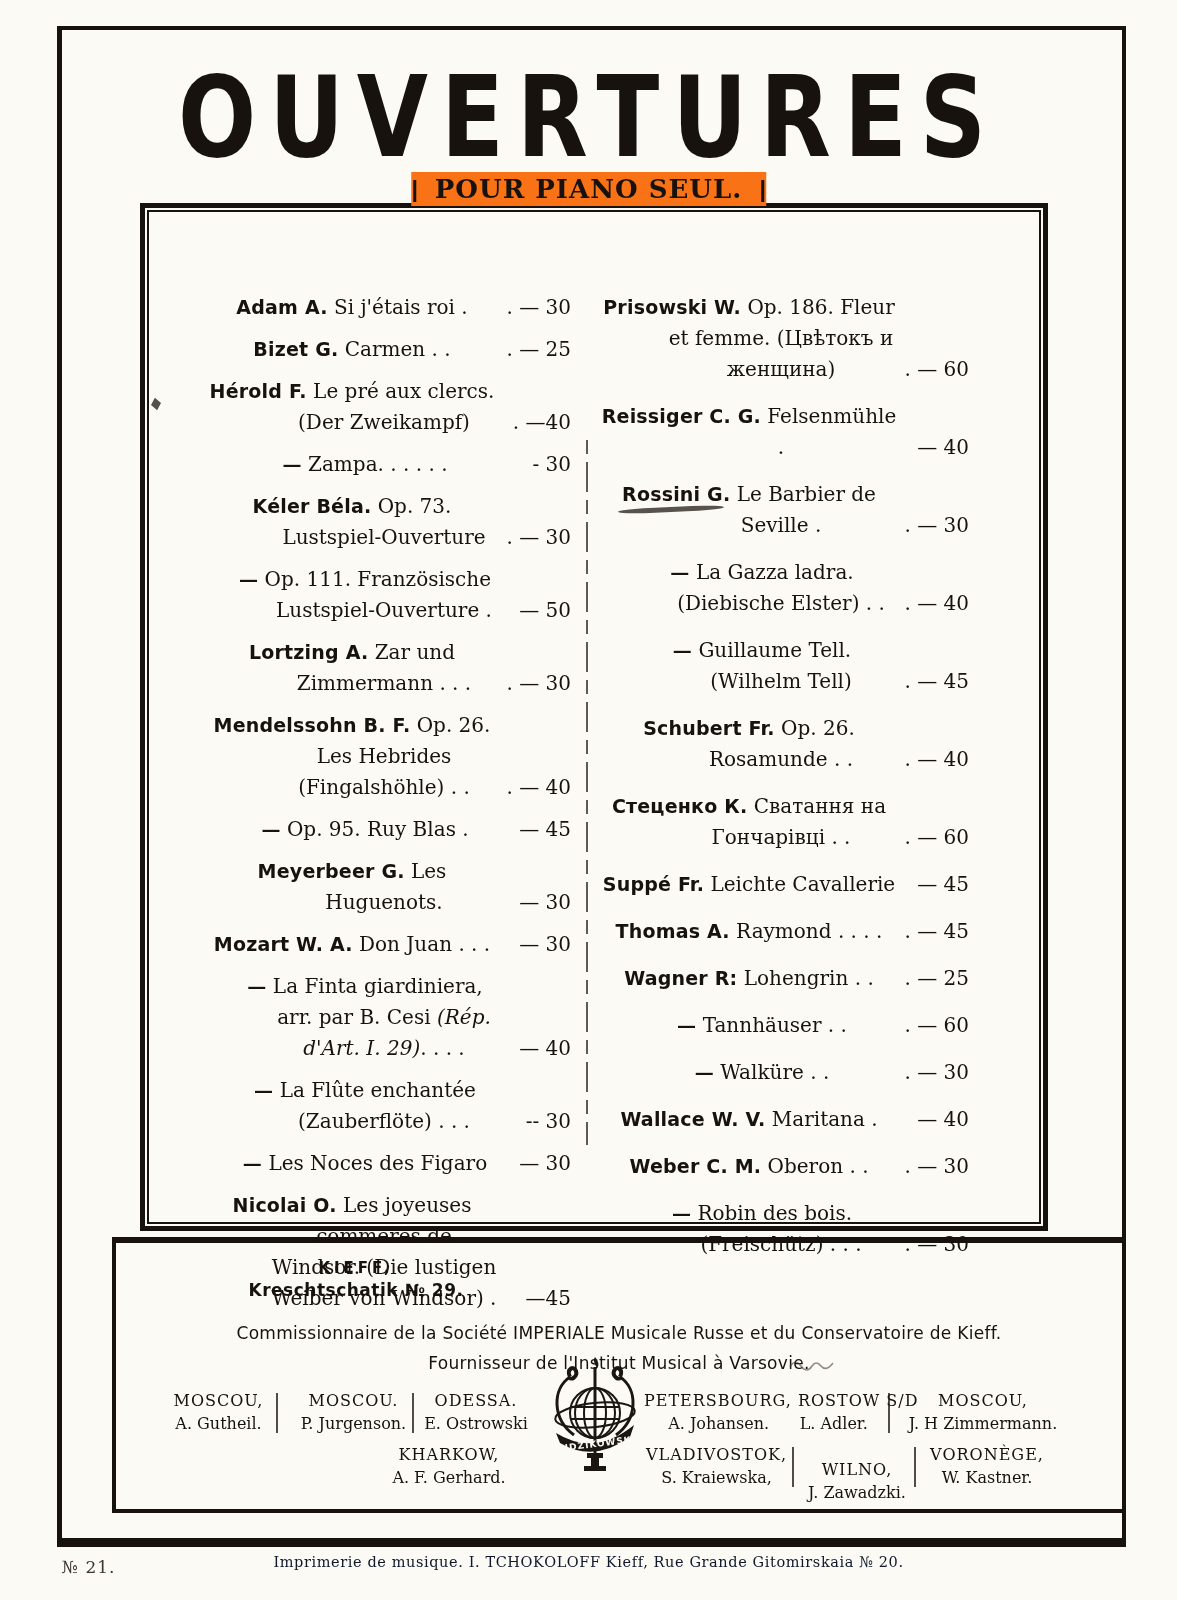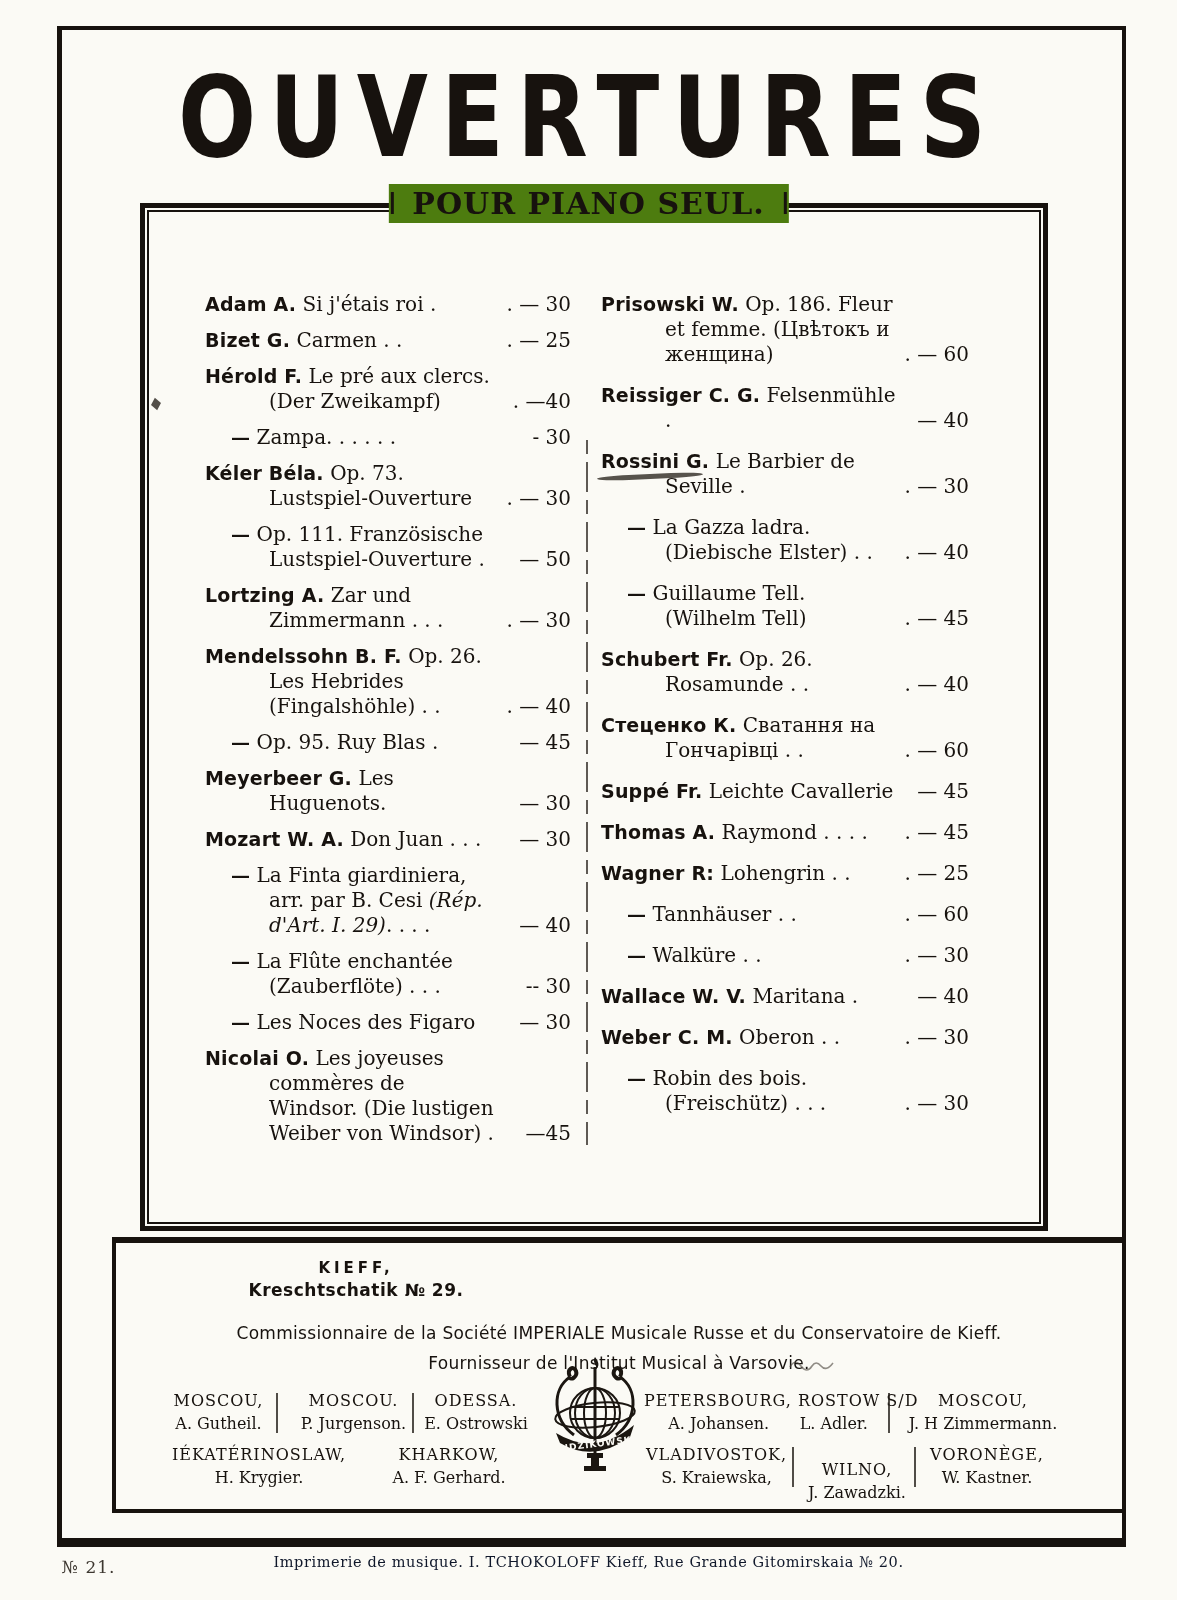--- a/index.html
+++ b/index.html
@@ -30,40 +30,41 @@
   
   .main-title{
     position:absolute;left:0;right:0;top:52px;
     text-align:center;
     font-family:"DejaVu Sans", sans-serif;
     font-weight:900;font-size:92px;letter-spacing:13px;
     transform:scaleY(1.22);transform-origin:top center;
     white-space:nowrap;
   }
   .subtitle{
-    position:absolute;left:50%;top:184px;transform:translateX(-50%);
-    background:#4d7c0f;padding:2px 24px;z-index:3;
+    position:absolute;left:50%;top:172px;transform:translateX(-50%);
+    background:#f97316;padding:2px 24px;z-index:3;
     font-family:"DejaVu Serif", serif;font-weight:700;
-    font-size:30px;letter-spacing:1px;white-space:nowrap;
+    font-size:26px;letter-spacing:1px;white-space:nowrap;
   }
   .subtitle::before,.subtitle::after{
     content:'';position:absolute;top:8px;width:3px;height:22px;background:#17120e;
   }
   .subtitle::before{left:2px;}
   .subtitle::after{right:2px;}
 
   
   .col{position:absolute;top:292px;z-index:2;}
   .col-left{left:205px;width:366px;}
   .col-right{left:601px;width:368px;}
   .entry{
     position:relative;
     padding-left:64px;text-indent:-64px;padding-right:72px;
-    font-size:20px;line-height:25px;
+    font-size:20px;line-height:31px;
     margin-bottom:11px;
+    text-align:center;
   }
   .col-right .entry{margin-bottom:16px;}
   .composer{
     font-family:"DejaVu Sans", sans-serif;font-weight:700;
     font-size:19px;letter-spacing:.2px;
   }
   .composer.dash{margin-left:26px;font-family:"DejaVu Serif",serif;}
   .pencil-underline{
     position:relative;
   }
@@ -208,24 +209,20 @@
 
     <div class="agent" style="left:528px;top:148px;width:248px;">
       <div class="agent-city">PETERSBOURG, ROSTOW S/D</div>
       <div class="agent-name">A. Johansen.      L. Adler.</div>
     </div>
     <div class="agent" style="left:782px;top:148px;width:170px;">
       <div class="agent-city">MOSCOU,</div>
       <div class="agent-name">J. H Zimmermann.</div>
     </div>
 
-    <div class="agent" style="left:38px;top:202px;width:210px;">
-      <div class="agent-city">IÉKATÉRINOSLAW,</div>
-      <div class="agent-name">H. Krygier.</div>
-    </div>
     <div class="agent" style="left:258px;top:202px;width:150px;">
       <div class="agent-city">KHARKOW,</div>
       <div class="agent-name">A. F. Gerhard.</div>
     </div>
 
     <div class="agent" style="left:528px;top:202px;width:145px;">
       <div class="agent-city">VLADIVOSTOK,</div>
       <div class="agent-name">S. Kraiewska,</div>
     </div>
     <div class="agent" style="left:686px;top:217px;width:110px;">

